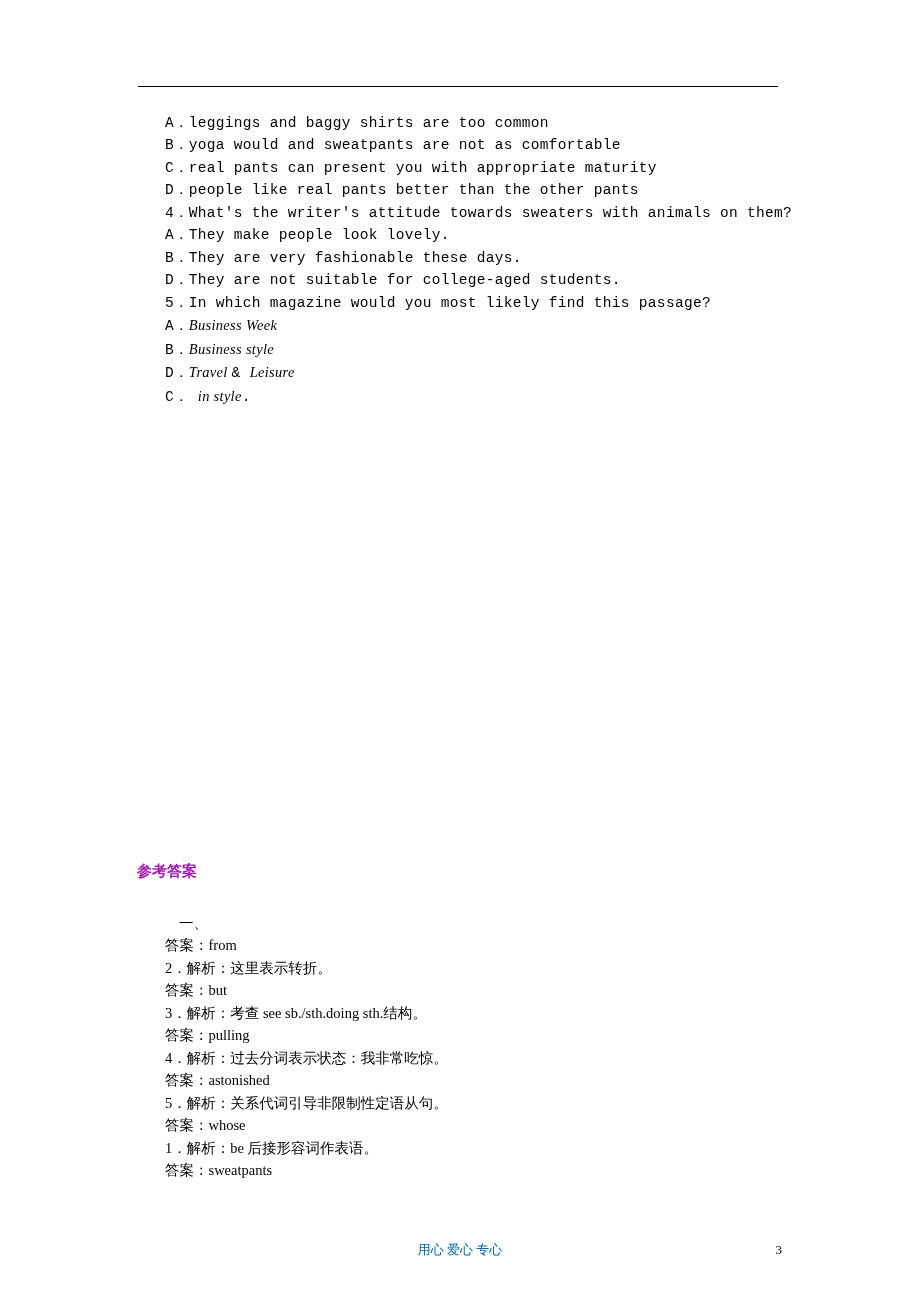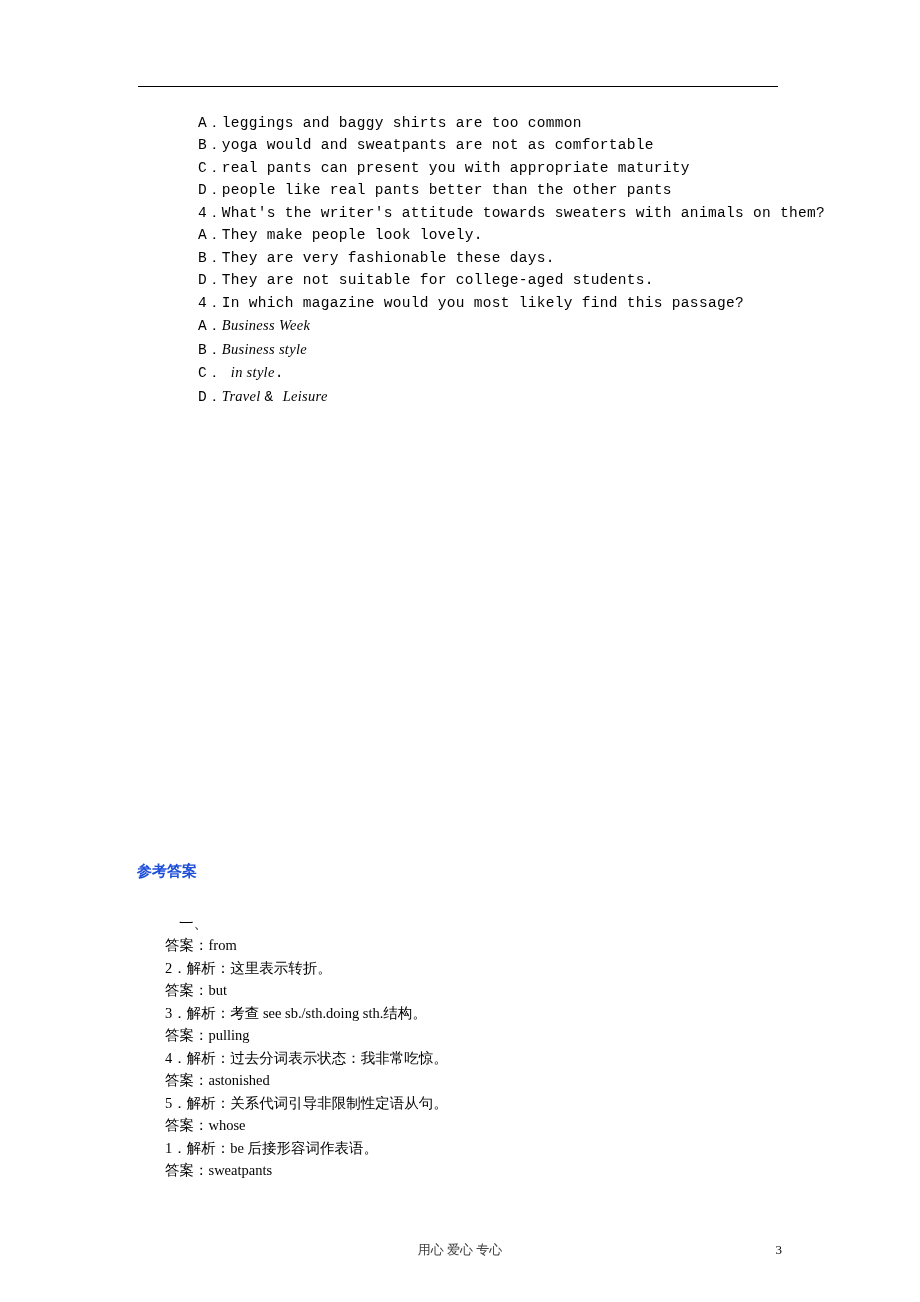--- a/index.html
+++ b/index.html
@@ -24,45 +24,45 @@
     width: 640px;
     border-top: 1.4px solid #000;
   }
   .content-block-1 {
     position: absolute;
     top: 112px;
     left: 165px;
     width: 630px;
   }
   .line { white-space: pre; }
-  .mono { font-family: "NSimSun", "SimSun", "Courier New", monospace; letter-spacing: 0.3px; margin-left: 33px; }
+  .mono { font-family: "NSimSun", "SimSun", "Courier New", monospace; letter-spacing: 0.3px; }
   .italic { font-style: italic; font-family: "Times New Roman", serif; }
   .answers-heading {
     position: absolute;
     top: 860px;
     left: 137px;
-    color: #1d4ed8;
+    color: #a21caf;
     font-weight: bold;
     font-size: 15px;
   }
   .content-block-2 {
     position: absolute;
     top: 912px;
     left: 165px;
     width: 620px;
   }
   .ans-line { white-space: pre; }
   .footer {
     position: absolute;
     bottom: 42px;
     left: 0;
     width: 920px;
     text-align: center;
     font-size: 13px;
-    color: #404040;
+    color: #0369a1;
   }
   .footer-page {
     position: absolute;
     bottom: 42px;
     right: 138px;
     font-size: 13px;
   }
 </style>
 </head>
 <body>
@@ -73,25 +73,25 @@
 
   <div class="content-block-1 mono">
     <div class="line">A．leggings and baggy shirts are too common</div>
     <div class="line">B．yoga would and sweatpants are not as comfortable</div>
     <div class="line">C．real pants can present you with appropriate maturity</div>
     <div class="line">D．people like real pants better than the other pants</div>
     <div class="line">4．What's the writer's attitude towards sweaters with animals on them?</div>
     <div class="line">A．They make people look lovely.</div>
     <div class="line">B．They are very fashionable these days.</div>
     <div class="line">D．They are not suitable for college-aged students.</div>
-    <div class="line">4．In which magazine would you most likely find this passage?</div>
+    <div class="line">5．In which magazine would you most likely find this passage?</div>
     <div class="line"><span>A．</span><span class="italic">Business Week</span></div>
     <div class="line"><span>B．</span><span class="italic">Business style</span></div>
+    <div class="line"><span>D．</span><span class="italic">Travel </span><span>&amp; </span><span class="italic">Leisure</span></div>
     <div class="line"><span>C． </span><span class="italic">in style</span><span>.</span></div>
-    <div class="line"><span>D．</span><span class="italic">Travel </span><span>&amp; </span><span class="italic">Leisure</span></div>
   </div>
 
   <div class="answers-heading">参考答案</div>
 
   <div class="content-block-2">
     <div class="ans-line" style="text-indent: 14px;">一、</div>
     <div class="ans-line">答案：from</div>
     <div class="ans-line">2．解析：这里表示转折。</div>
     <div class="ans-line">答案：but</div>
     <div class="ans-line">3．解析：考查 see sb./sth.doing sth.结构。</div>

